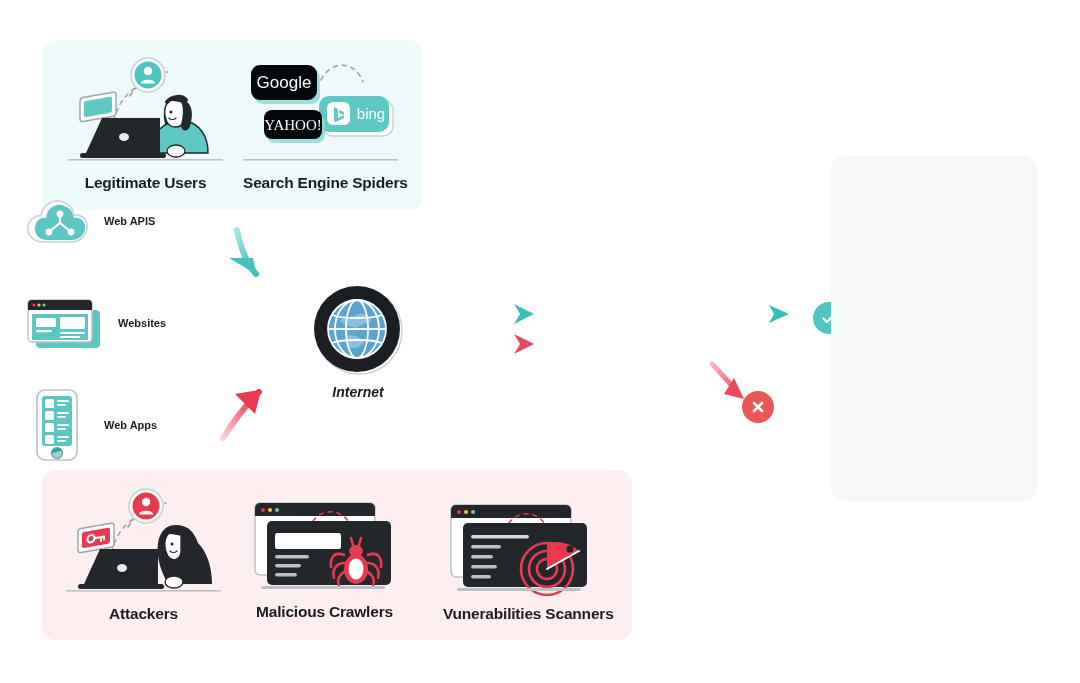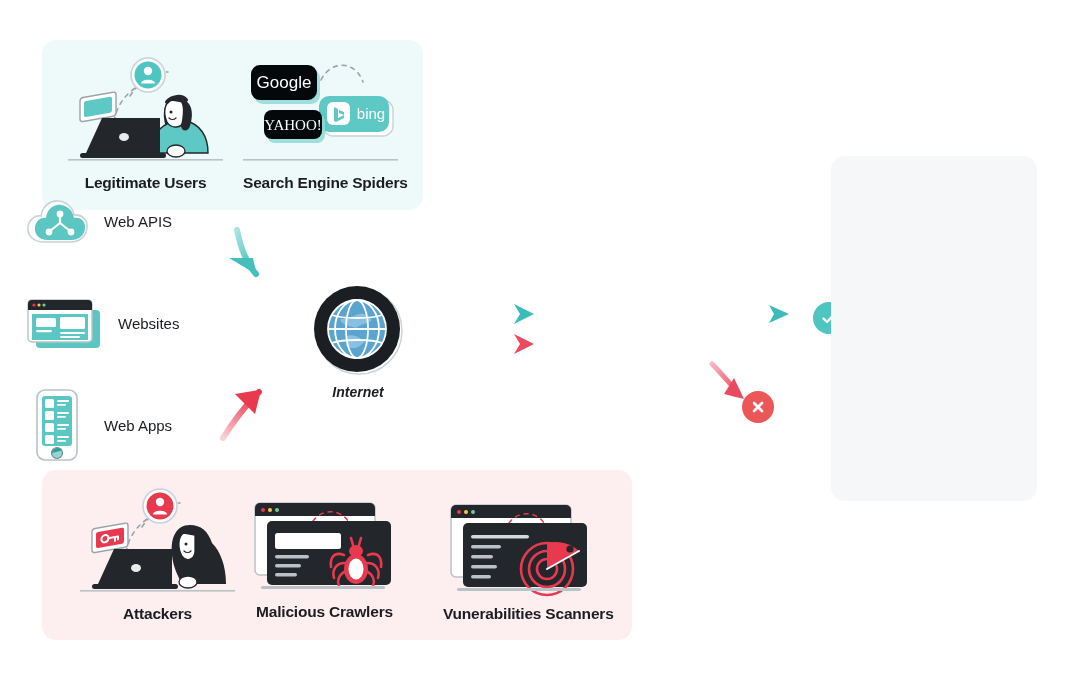--- a/index.html
+++ b/index.html
@@ -67,22 +67,22 @@
 
   
   .target-row {
     position: absolute;
     display: flex;
     align-items: center;
     gap: 14px;
     left: 24px;
   }
   .target-label {
-    font-size: 15px;
-    font-weight: normal;
+    font-size: 11px;
+    font-weight: bold;
     color: #1b1d21;
     white-space: nowrap;
   }
 
   
   .badge {
     position: absolute;
     width: 32px; height: 32px;
     border-radius: 50%;
     display: flex; align-items: center; justify-content: center;
@@ -166,21 +166,21 @@
         <text x="50" y="78" font-family="'Liberation Serif', serif" font-size="15" fill="#ffffff" text-anchor="middle">YAHOO!</text>
 
         <rect x="0" y="107" width="155" height="1.6" fill="#b9c2c6"></rect>
       </svg>
     </div>
     <div class="glabel" style="top:122px;">Search Engine Spiders</div>
   </div>
 
   <div class="panel" id="panel-threat"></div>
 
-  <div class="group" style="left:80px; top:483px; width:155px;">
+  <div class="group" style="left:66px; top:483px; width:155px;">
     <div class="art" style="height:112px;">
       <svg width="155" height="112" viewBox="0 0 155 112">
         <path d="M48 96 C40 66, 52 44, 72 33" fill="none" stroke="#9aa3a8" stroke-width="1.6" stroke-dasharray="4 5" stroke-linecap="round"></path>
         <path d="M62 44 C72 28, 88 20, 100 20" fill="none" stroke="#9aa3a8" stroke-width="1.6" stroke-dasharray="4 5" stroke-linecap="round"></path>
 
         <g transform="translate(12,46) skewY(-10)">
           <rect x="0" y="0" width="36" height="24" rx="3" fill="#fff" stroke="#9aa3a8" stroke-width="1.4"></rect>
           <rect x="4" y="4" width="28" height="16" rx="2" fill="#e8394f"></rect>
           <circle cx="13" cy="12" r="3.6" fill="none" stroke="#fff" stroke-width="2"></circle>
           <path d="M16 12 L26 12 M23 12 L23 16 M26 12 L26 15" stroke="#fff" stroke-width="2" stroke-linecap="round"></path>

